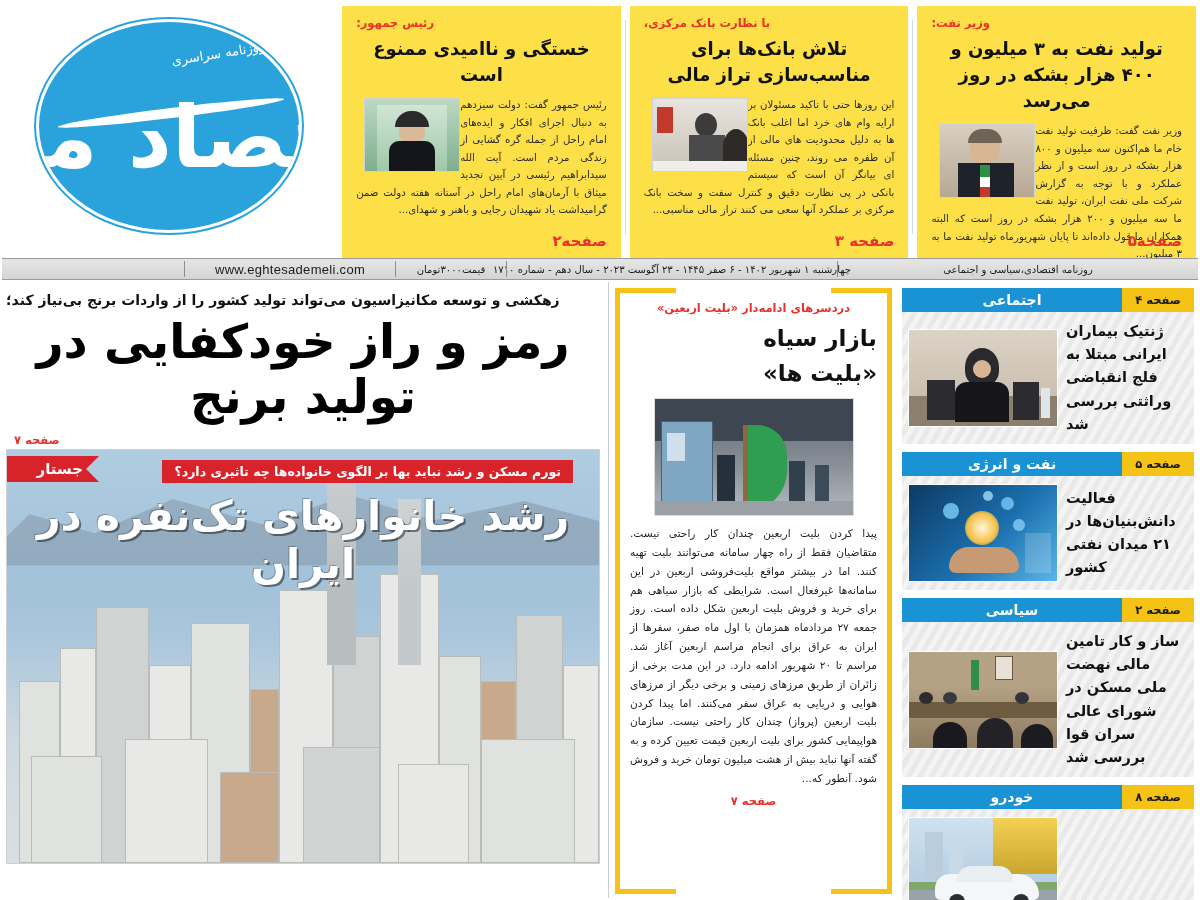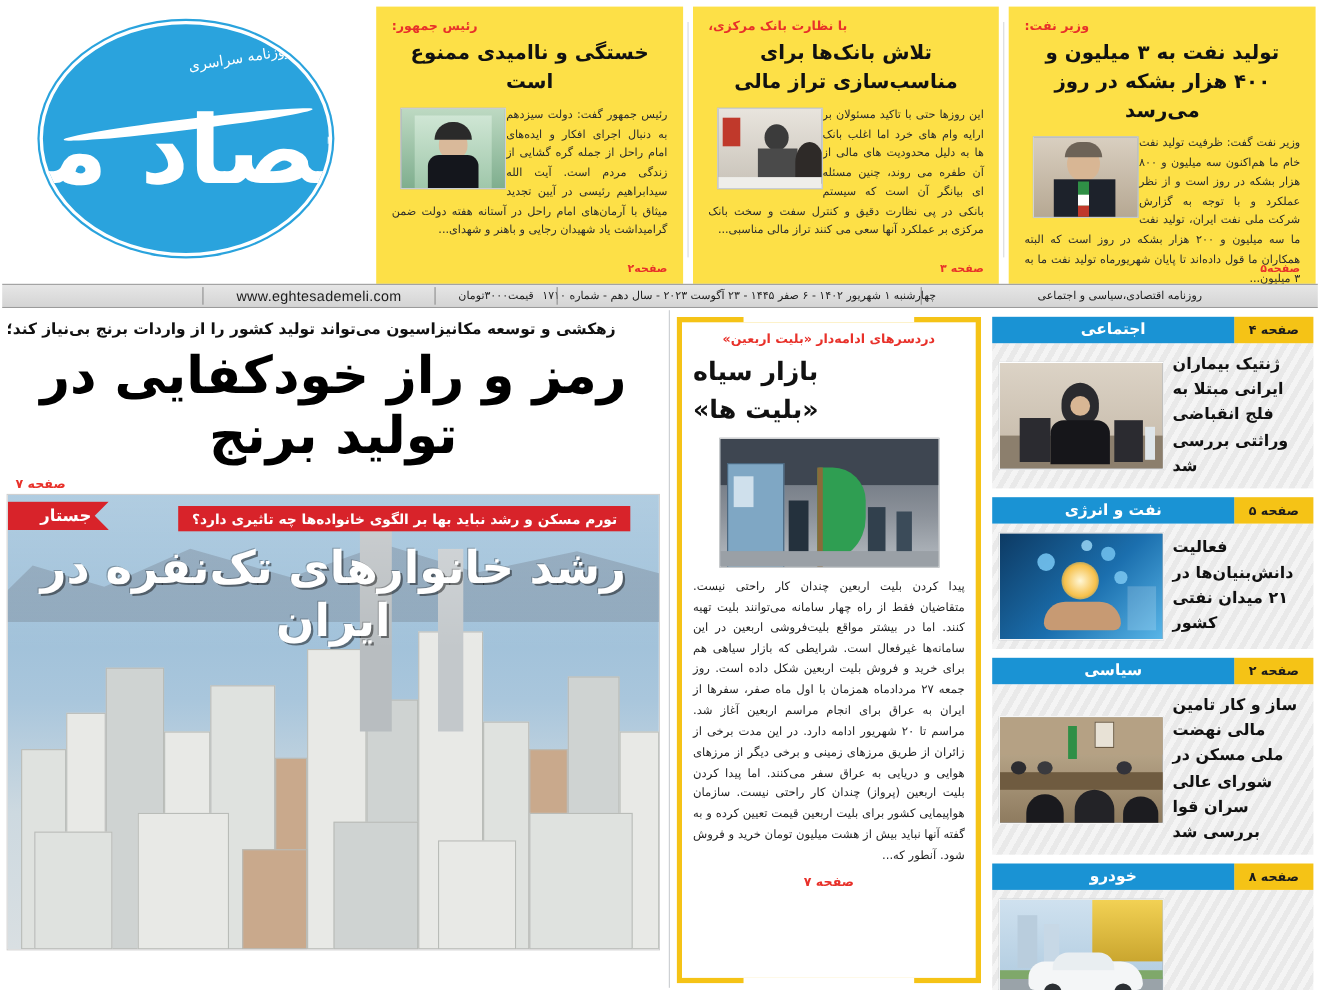--- a/index.html
+++ b/index.html
@@ -76,21 +76,21 @@
   }
   .teaser-photo {
     float: left; width: 96px; height: 74px;
     margin: 2px 0 3px 8px;
     border: 1px solid #cfd2d6;
     background: #9aa3ad;
     overflow: hidden; position: relative;
   }
   .teaser-page {
     position: absolute; bottom: 8px; right: 14px;
-    color: #e8312a; font-size: 10px; font-weight: bold; margin-left: 46px;
+    color: #e8312a; font-size: 15px; font-weight: bold; margin-left: 46px;
   }
 
   
   .infobar {
     position: absolute; left: 2px; top: 258px; width: 1196px; height: 22px;
     background: linear-gradient(#e6e6e6, #d4d4d4);
     border-top: 1px solid #9b9b9b; border-bottom: 1px solid #9b9b9b;
     display: flex; flex-direction: row; align-items: center;
   }
   .infobar-cell {
@@ -135,21 +135,21 @@
   }
 
   
   .mid-frame {
     border: 5px solid #f5c316; padding: 8px 10px 6px 10px; position: relative;
     background: #fff; height: 100%;
     clip-path: polygon(0 0, 22% 0, 22% 5px, 78% 5px, 78% 0, 100% 0,
                        100% 100%, 78% 100%, 78% calc(100% - 5px), 22% calc(100% - 5px), 22% 100%, 0 100%);
   }
   .mid-kicker { color: #e8312a; font-size: 11.5px; font-weight: bold; text-align: center; margin-bottom: 6px; }
-  .mid-title  { font-size: 23px; font-weight: bold; text-align: left; line-height: 1.5; color: #111; }
+  .mid-title  { font-size: 23px; font-weight: bold; text-align: right; line-height: 1.5; color: #111; }
   .mid-photo  { width: 200px; height: 118px; margin: 8px auto 8px auto; border: 1px solid #ddd; overflow: hidden; position: relative; background: #6f7a84; }
   .mid-body   { font-size: 10.6px; line-height: 1.78; text-align: justify; color: #1f1f1f; }
   .mid-page   { color: #e8312a; font-size: 11.5px; font-weight: bold; text-align: center; margin-top: 6px; }
 
   
   .lead-kicker { font-size: 14px; font-weight: bold; text-align: left; color: #111; margin: 4px 0 6px 0; }
   .lead-title  { font-size: 47px; font-weight: bold; text-align: center; color: #000; line-height: 1.18; letter-spacing: -1px; }
   .lead-page   { color: #e8312a; font-size: 11.5px; font-weight: bold; margin: 8px 0 2px 8px; text-align: left; }
 
   .feature { position: relative; width: 100%; height: 415px; border: 1px solid #d0d0d0; overflow: hidden; }

